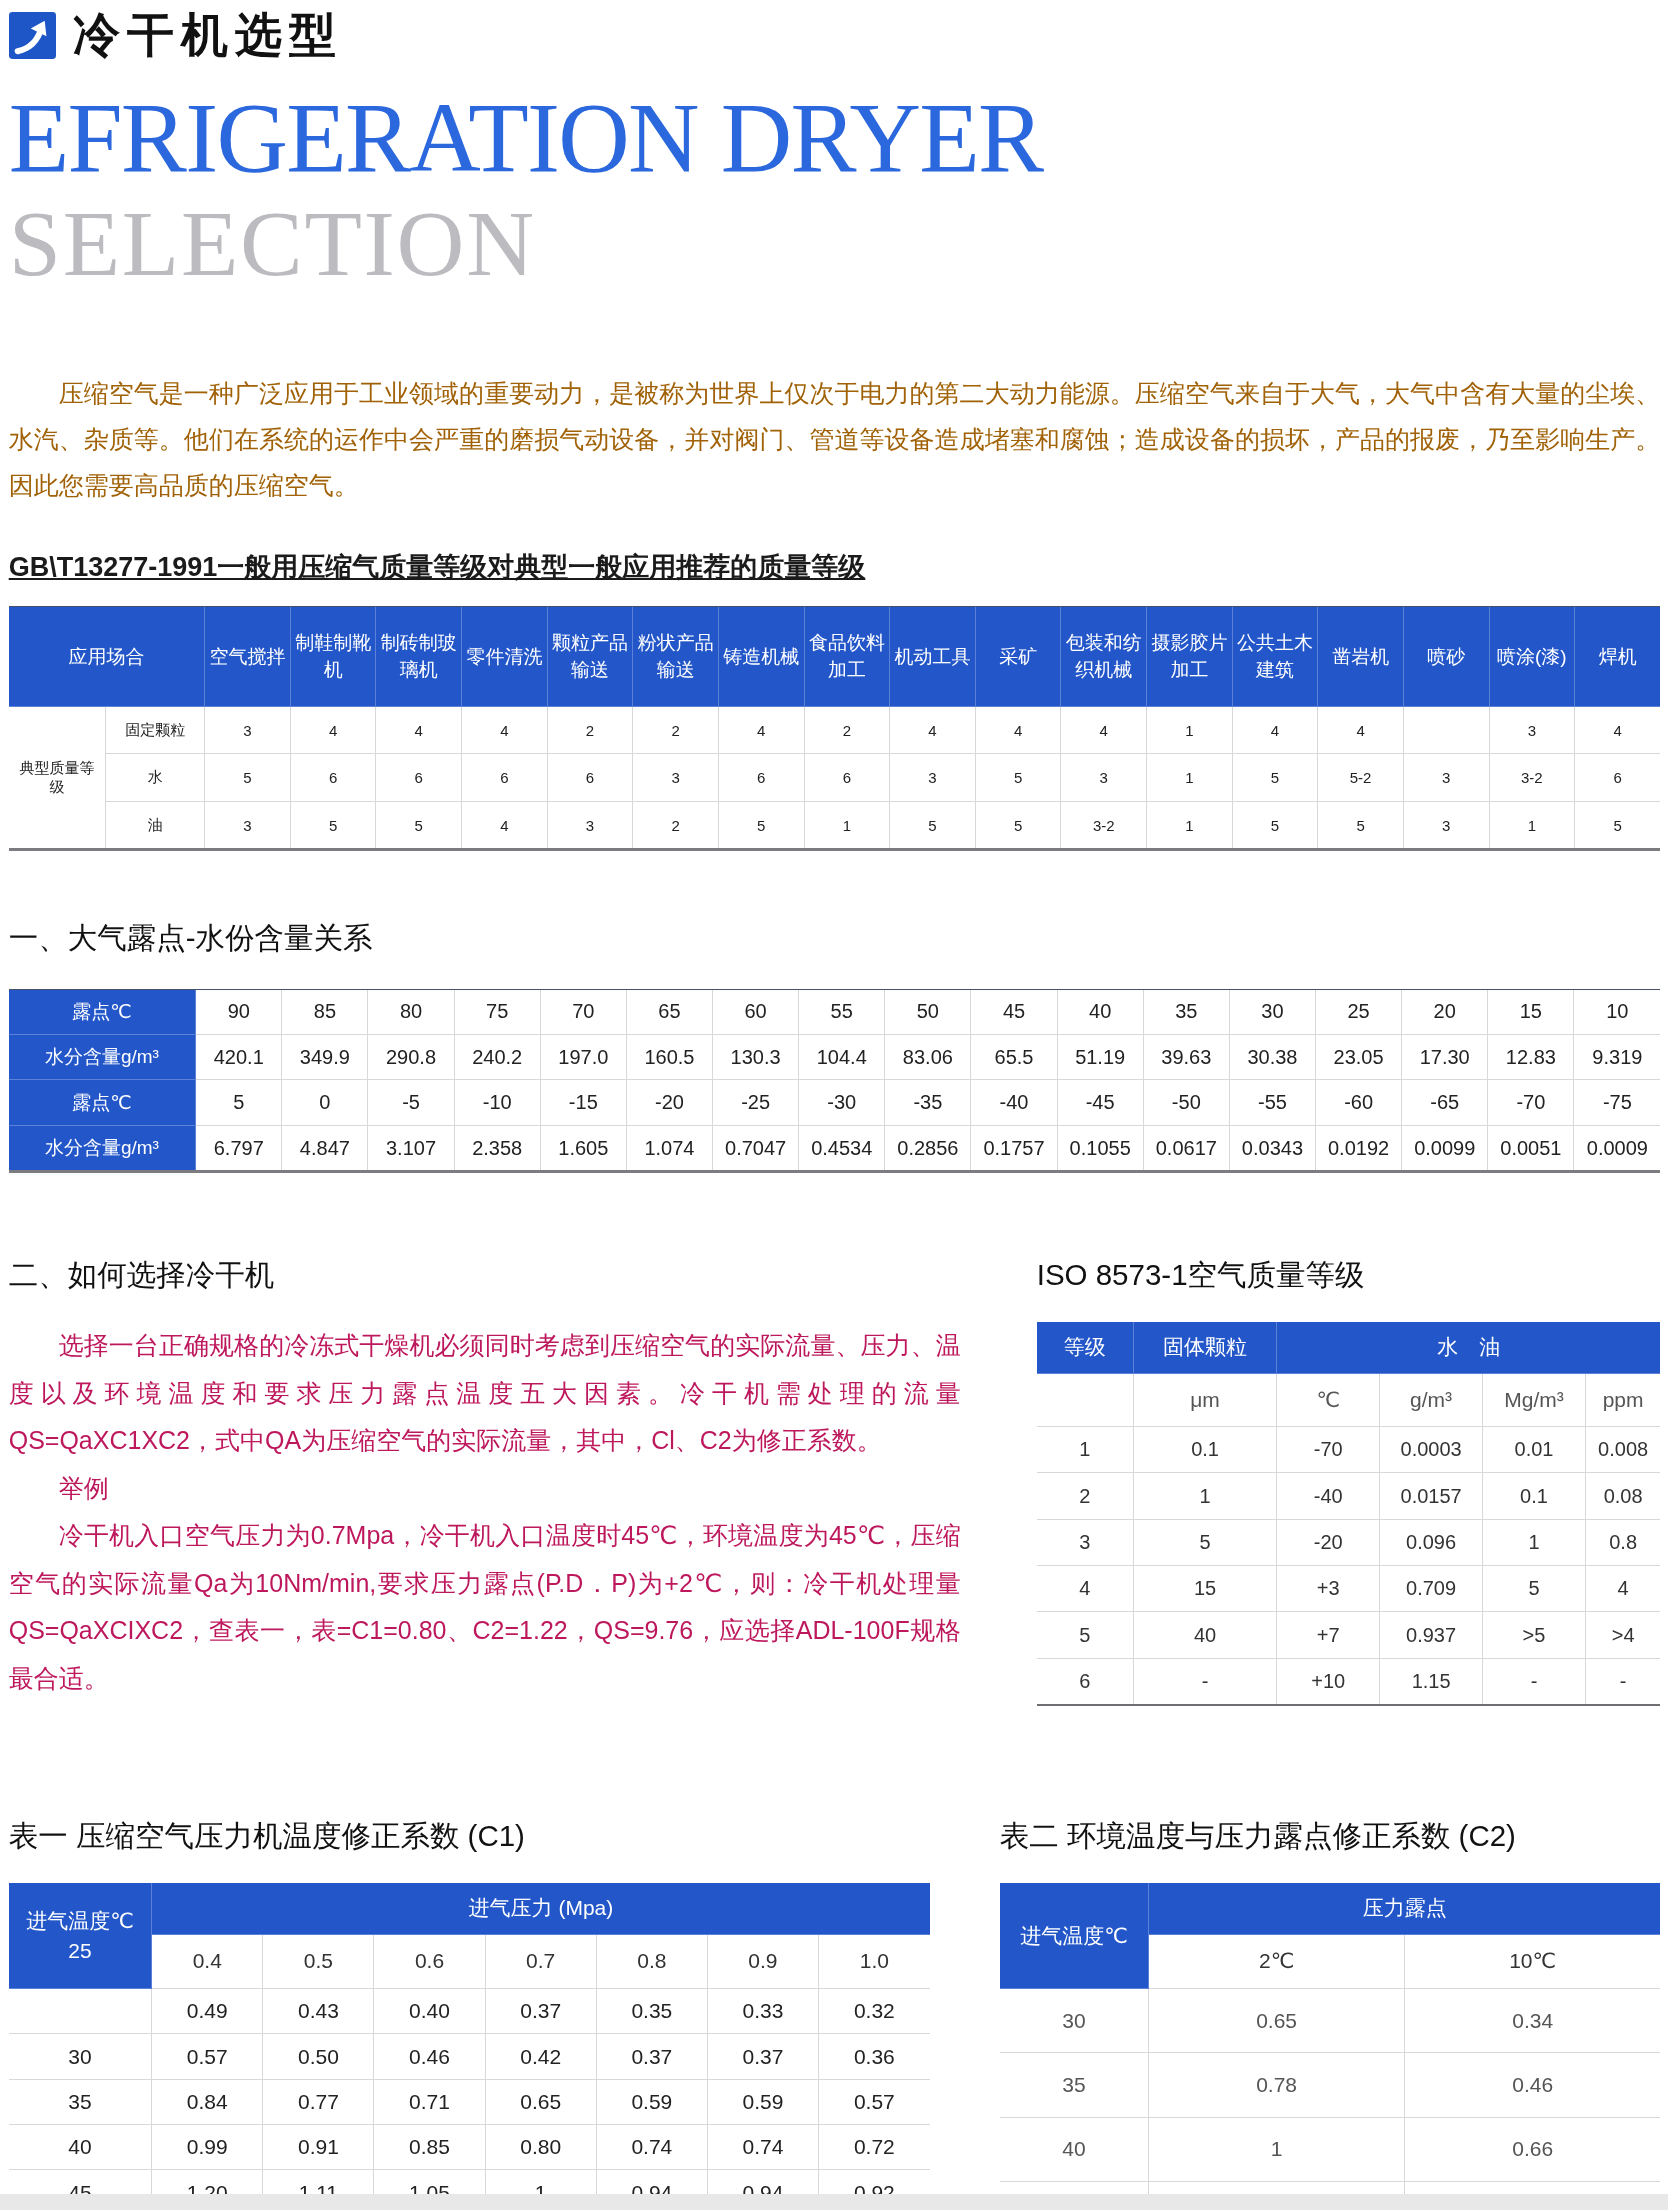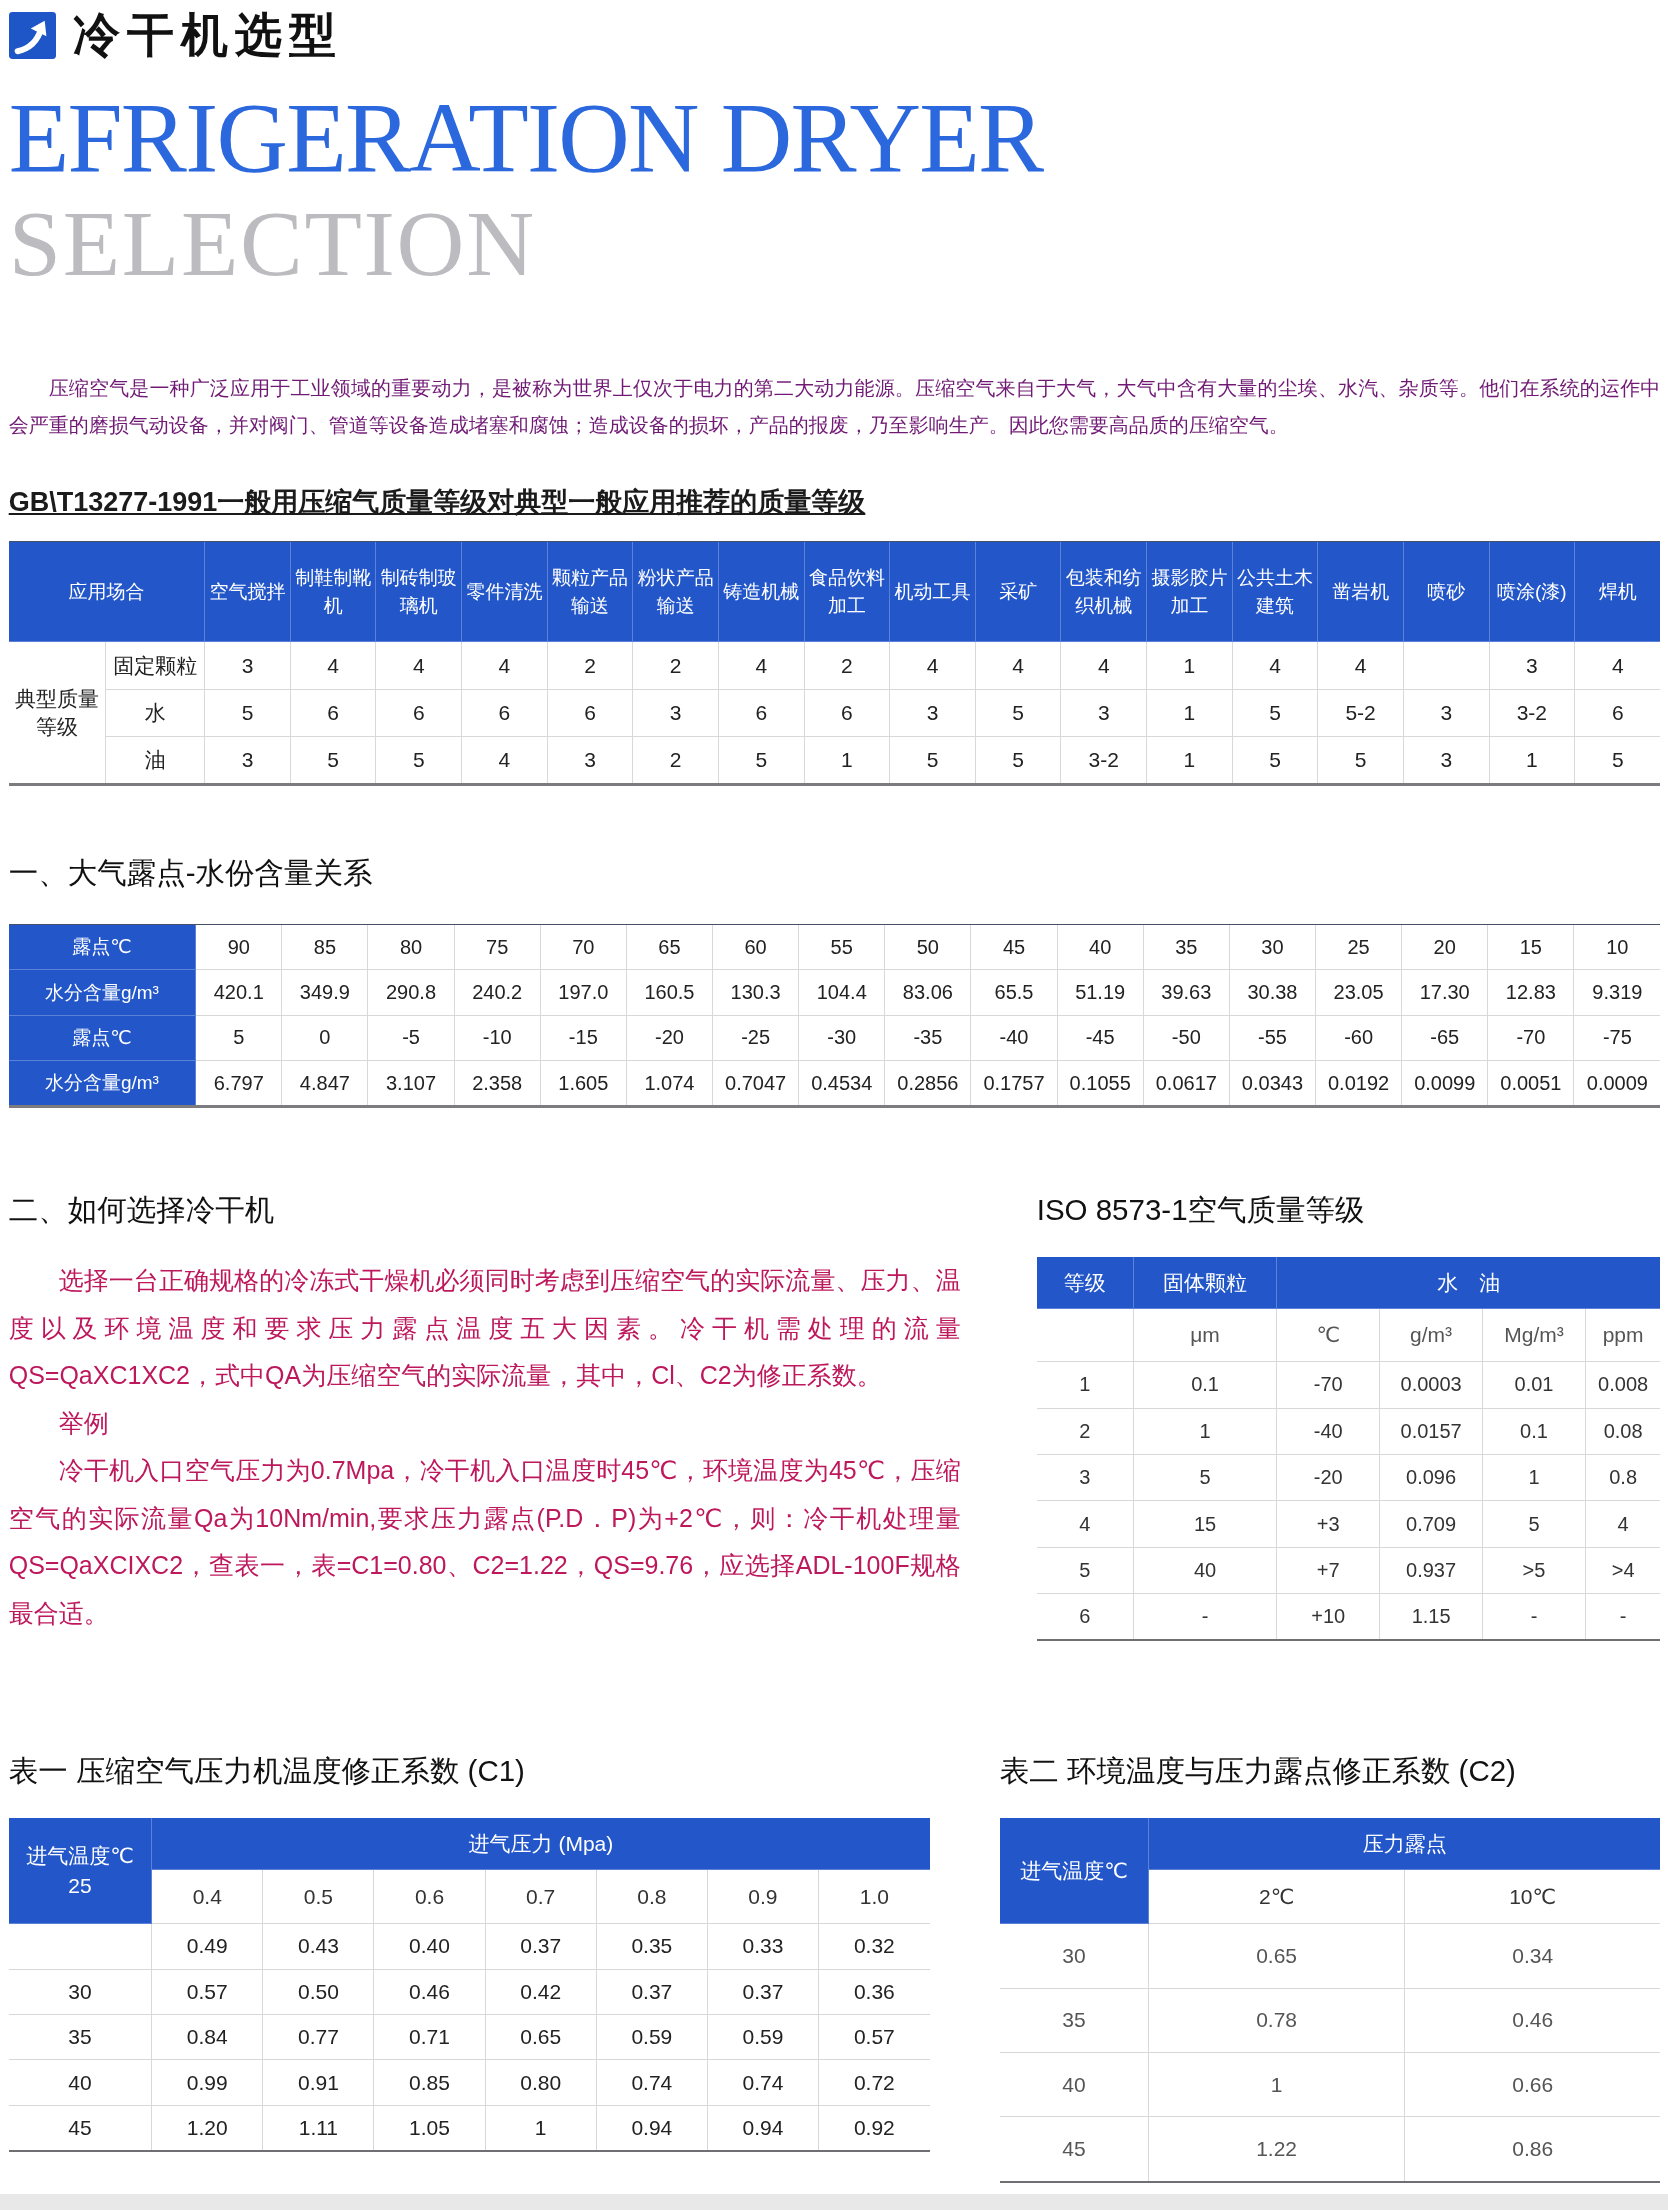--- a/index.html
+++ b/index.html
@@ -10,34 +10,34 @@
   }
   
   .brand{display:flex;align-items:center;gap:17.4px;height:57px;}
   .brand-icon{width:47px;height:47px;flex:0 0 auto;}
   .title-cn{font-size:47px;font-weight:700;letter-spacing:7px;margin:0;color:#111;}
   .en1{font-family:"Liberation Serif","DejaVu Serif",serif;font-size:99px;line-height:1.02;
        color:#2c68dd;white-space:nowrap;letter-spacing:-1.7px;margin-top:24px;font-weight:500;}
   .en2{font-family:"Liberation Serif","DejaVu Serif",serif;font-size:94px;line-height:1.0;
        color:#bcbcc0;white-space:nowrap;letter-spacing:1.7px;margin-top:7px;font-weight:500;}
   
-  .intro{font-size:20px;line-height:1.85;text-align:justify;text-indent:2em;color:#701a75;margin:80px 0 0;}
+  .intro{font-size:25px;line-height:1.85;text-align:justify;text-indent:2em;color:#a16207;margin:80px 0 0;}
   .gb-title{font-size:27px;font-weight:600;color:#1b1b1b;margin:40px 0 21px;text-decoration:underline;}
   .h2{font-size:29.5px;font-weight:500;color:#111;margin:0;}
   .para{font-size:25px;line-height:1.9;text-align:justify;text-indent:2em;color:#be185d;margin:0;}
   
   table{width:100%;border-collapse:collapse;table-layout:fixed;border:hidden;}
   th,td{border:0.9px solid #d8d8d8;text-align:center;vertical-align:middle;padding:1.7px 3.5px;
         overflow:hidden;font-weight:400;}
   .blue-cell{background:#2357c9;color:#fff;border-color:#5b82d6;font-weight:500;}
   .wrap-dark{border-top:1.7px solid #47506b;border-bottom:3.5px solid #7c7c80;}
   .wrap-bottom{border-bottom:2.6px solid #6f6f73;}
   
   .gb thead th{height:96px;font-size:19px;line-height:1.45;}
-  .gb tbody th,.gb tbody td{height:43px;font-size:21px;color:#222;}
+  .gb tbody th,.gb tbody td{height:43px;font-size:15px;color:#222;}
   .gb tbody th{font-weight:400;}
   
   .dew th{height:41px;font-size:19px;}
   .dew td{height:41px;font-size:20px;color:#222;}
   
   .cols{display:grid;grid-template-columns:952px 1fr;column-gap:76px;margin-top:83px;}
   .cols .h2{margin-bottom:26px;}
   .iso-title{margin-bottom:33px;}
   
   .iso th{height:47px;font-size:21px;}

